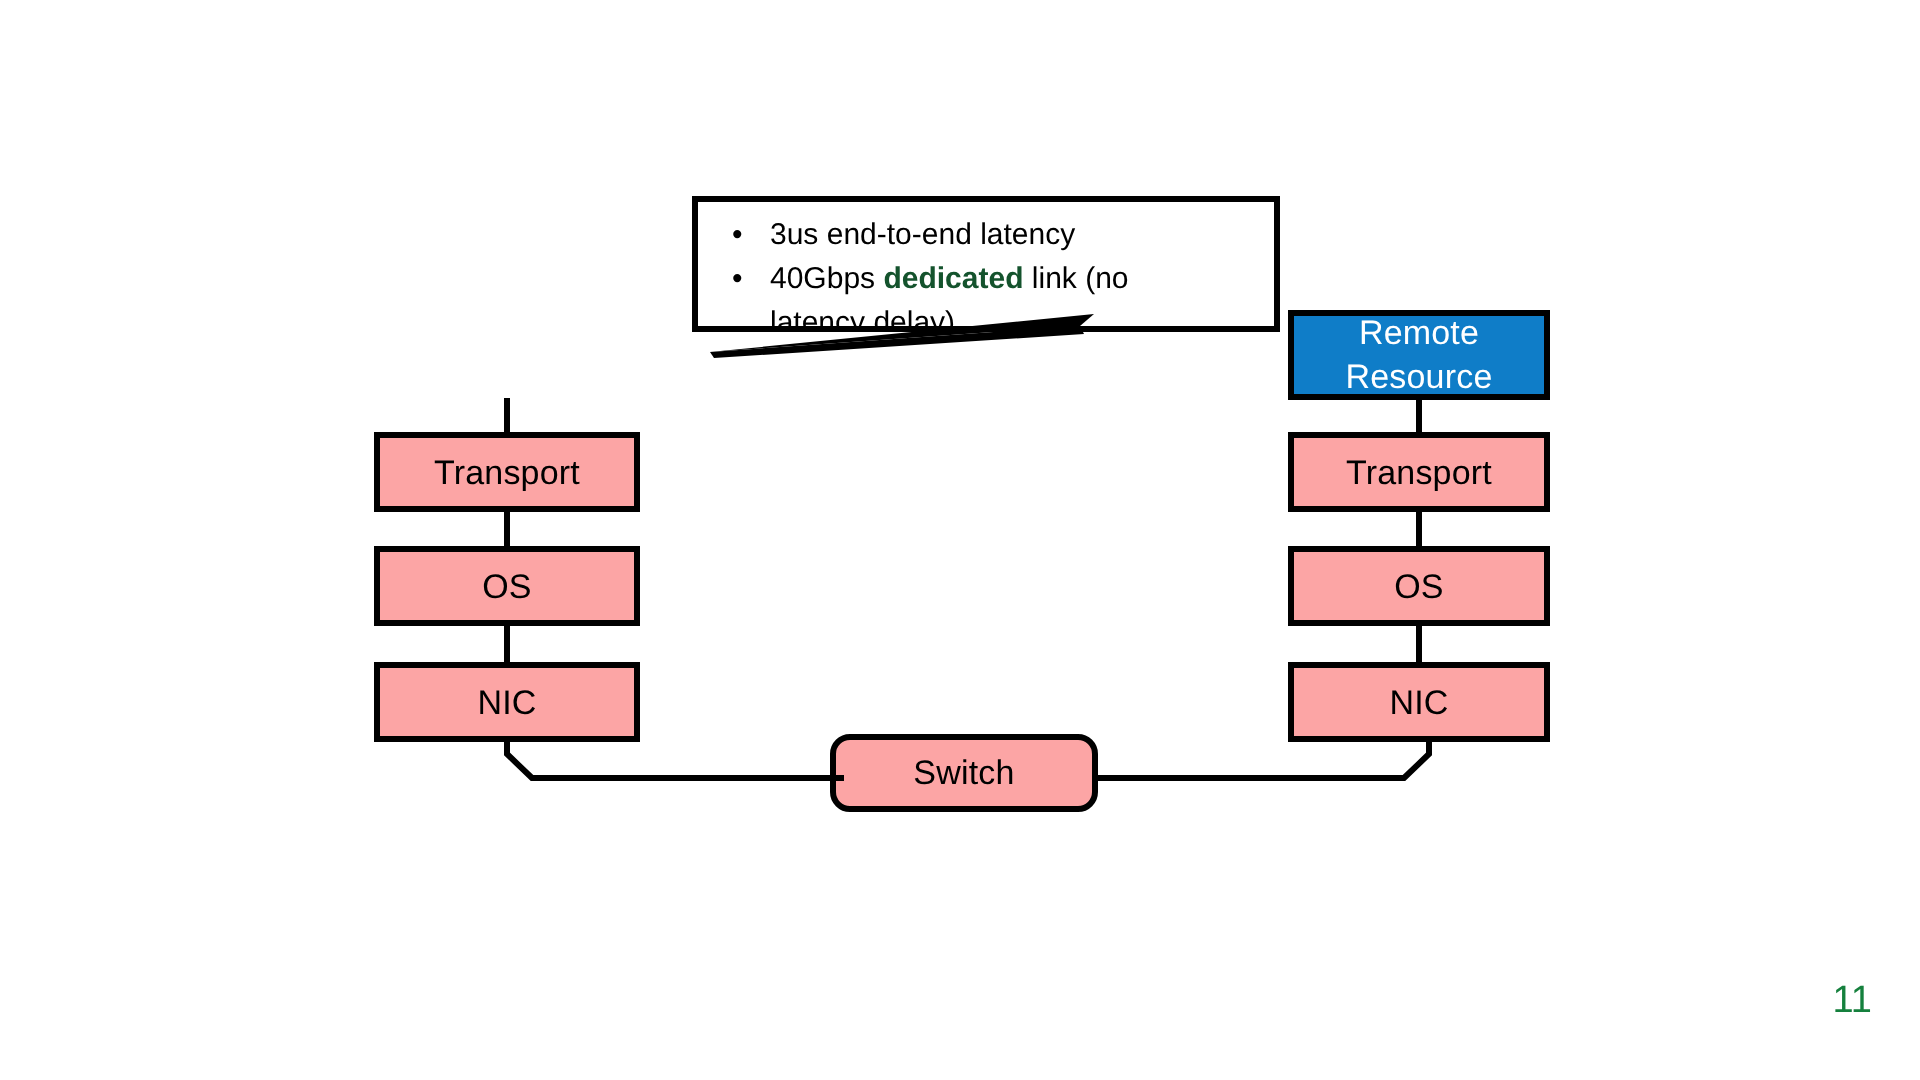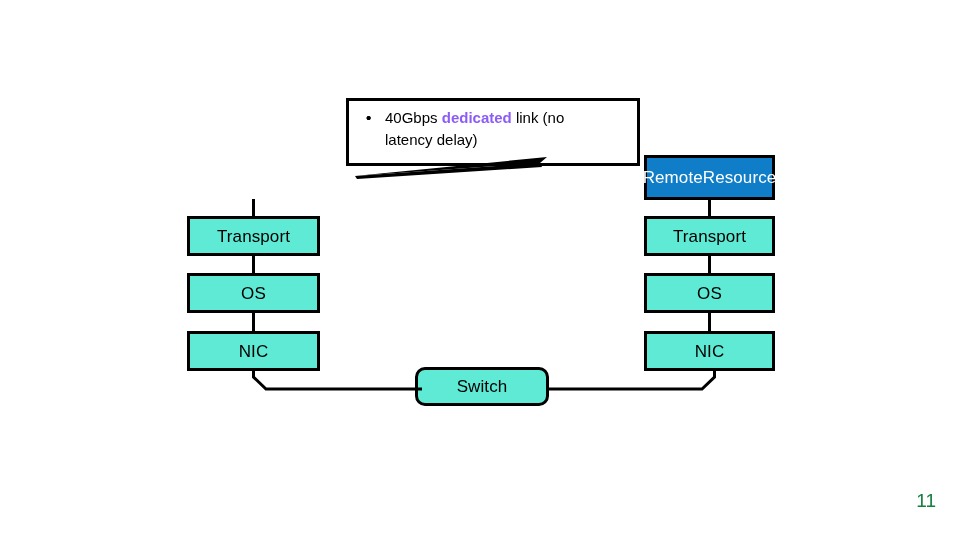--- a/index.html
+++ b/index.html
@@ -23,21 +23,21 @@
     width: 960px;
     height: 540px;
     background: #ffffff;
   }
 
   
   .box {
     position: absolute;
     box-sizing: border-box;
     border: 3px solid #000000;
-    background: #5eead4;
+    background: #fca5a5;
     color: #000000;
     display: flex;
     align-items: center;
     justify-content: center;
     text-align: center;
     font-size: 17px;
     line-height: 21px;
     font-family: "Liberation Sans", sans-serif;
     letter-spacing: 0.1px;
   }
@@ -85,21 +85,21 @@
     font-family: "Liberation Sans", sans-serif;
   }
   #callout-list li .bullet {
     position: absolute;
     left: 17px;
     top: 0;
     font-size: 15px;
     line-height: 22px;
   }
   .kw-red {
-    color: #8b5cf6;
+    color: #14532d;
     font-weight: bold;
   }
 
   #callout-tail {
     position: absolute;
     left: 310px;
     top: 150px;
     width: 250px;
     height: 42px;
     pointer-events: none;
@@ -117,20 +117,21 @@
 </style>
 </head>
 <body>
 
 <div id="slide">
 
   <div id="callout" style="left:346px; top:98px; width:294px; height:68px;">
     <ul id="callout-list">
       <li>
         <span class="bullet">•</span>
+        <span>3us end-to-end latency</span>
       </li>
       <li>
         <span class="bullet">•</span>
         <span>40Gbps </span><span class="kw-red">dedicated</span><span> link (no</span><br>
         <span>latency delay)</span>
       </li>
     </ul>
   </div>
 
   <svg id="callout-tail" viewBox="0 0 250 42">
@@ -150,21 +151,21 @@
   <div class="box" style="left:187px; top:273px; width:133px; height:40px;">
     <span>OS</span>
   </div>
 
   <div class="vconn" style="left:252px; top:312px; height:20px;"></div>
 
   <div class="box" style="left:187px; top:331px; width:133px; height:40px;">
     <span>NIC</span>
   </div>
 
-  <div class="box highlight two-line" style="left:644px; top:155px; width:131px; height:45px; flex-direction:row;">
+  <div class="box highlight two-line" style="left:644px; top:155px; width:131px; height:45px; flex-direction:column;">
     <span>Remote</span>
     <span>Resource</span>
   </div>
 
   <div class="vconn" style="left:708px; top:199px; height:18px;"></div>
 
   <div class="box" style="left:644px; top:216px; width:131px; height:40px;">
     <span>Transport</span>
   </div>
 

